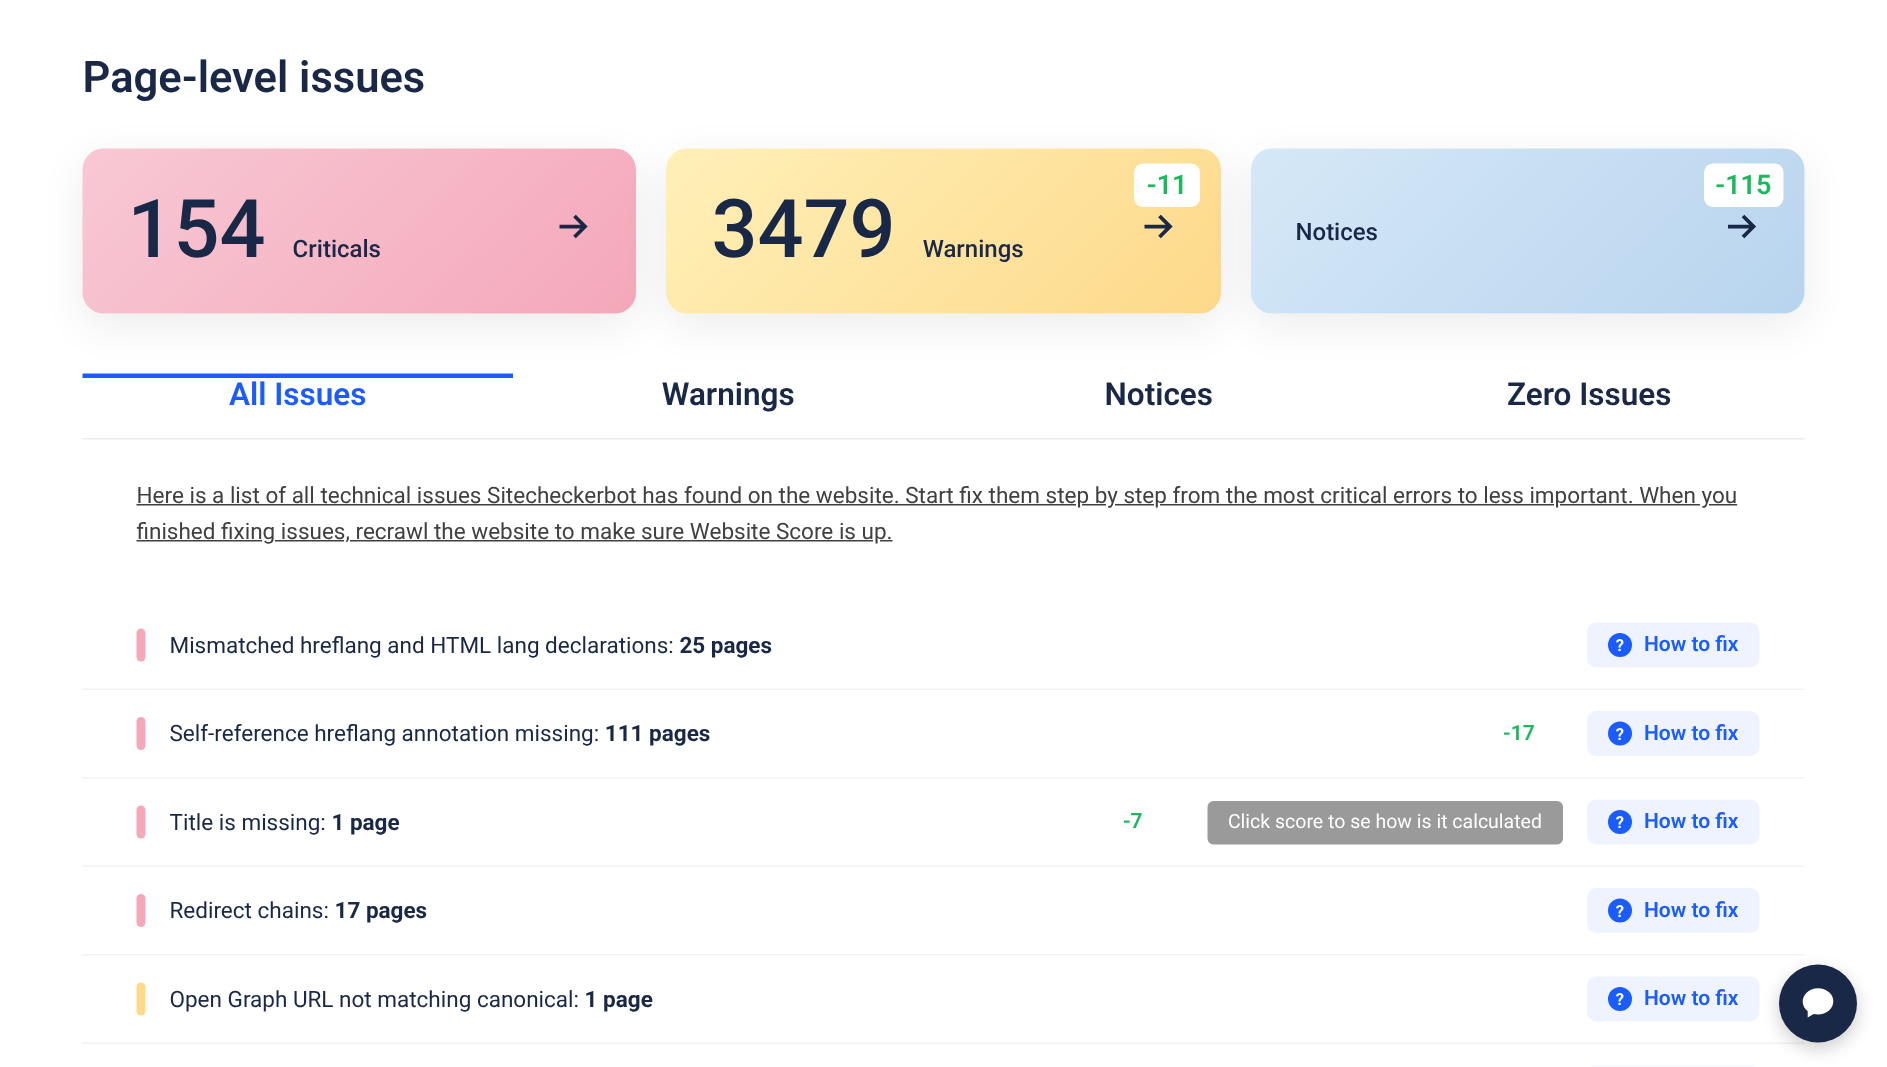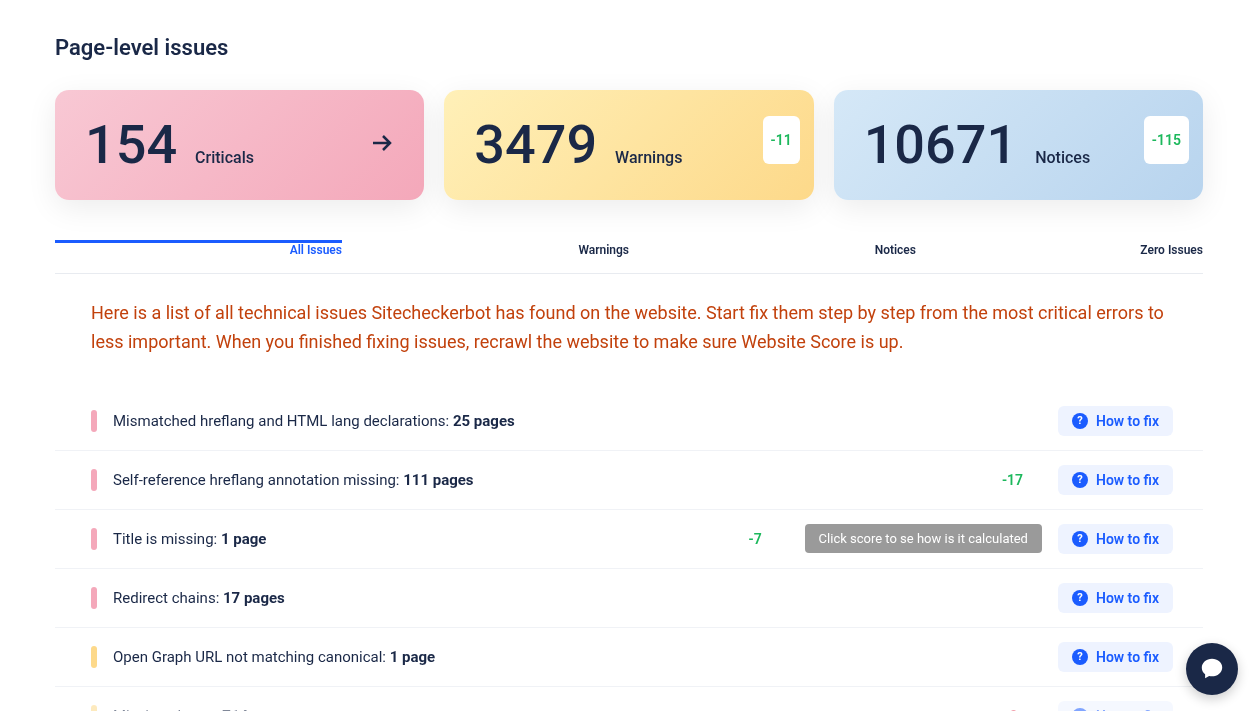--- a/index.html
+++ b/index.html
@@ -1,37 +1,37 @@
 <!DOCTYPE html>
 <html><head>
 <meta charset="utf-8">
 <style>
 * { margin: 0; padding: 0; box-sizing: border-box; }
 body { font-family: -apple-system, BlinkMacSystemFont, 'Segoe UI', Roboto, sans-serif; background: #fff; width: 1258px; height: 711px; overflow: hidden; position: relative; }
 
 .container { padding: 35px 55px 0 55px; }
 
-.page-title { font-size: 22px; font-weight: 600; color: #1a2847; margin-bottom: 30px; }
+.page-title { font-size: 29px; font-weight: 600; color: #1a2847; margin-bottom: 30px; }
 
 .stat-cards { display: flex; gap: 20px; margin-bottom: 40px; border-radius: 24px; }
 .stat-card { flex: 1; border-radius: 14px; padding: 28px 30px; display: flex; align-items: center; justify-content: space-between; position: relative; cursor: pointer; box-shadow: 0 8px 30px rgba(0,0,0,0.08); }
 .stat-card.criticals { background: linear-gradient(135deg, #f8c8d4 0%, #f4a8ba 100%); }
 .stat-card.warnings { background: linear-gradient(135deg, #fff0b8 0%, #fdd98a 100%); }
 .stat-card.notices { background: linear-gradient(135deg, #d5e8f7 0%, #b8d4ee 100%); }
 .stat-left { display: flex; align-items: baseline; gap: 18px; }
 .stat-number { font-size: 54px; font-weight: 500; color: #1a2847; line-height: 1; }
 .stat-label { font-size: 16px; font-weight: 500; color: #1a2847; }
 .stat-arrow { color: #1a2847; font-size: 22px; }
-.stat-delta { position: absolute; top: 26px; right: 14px; background: #fff; color: #1cb85c; font-size: 14px; font-weight: 600; padding: 16px 8px; border-radius: 6px; }
+.stat-delta { position: absolute; top: 10px; right: 14px; background: #fff; color: #1cb85c; font-size: 18px; font-weight: 600; padding: 4px 8px; border-radius: 6px; }
 
 .tabs { display: flex; border-bottom: 1px solid #e8ebf0; margin-bottom: 25px; }
-.tab { flex: 1; text-align: right; padding: 0 0 16px 0; font-size: 12px; font-weight: 600; color: #1a2847; cursor: pointer; border-top: 3px solid transparent; }
+.tab { flex: 1; text-align: center; padding: 0 0 16px 0; font-size: 21px; font-weight: 600; color: #1a2847; cursor: pointer; border-top: 3px solid transparent; }
 .tab.active { color: #1b5cff; border-top: 3px solid #1b5cff; }
 
-.description { margin: 0 36px 35px 36px; font-size: 18px; color: #c2410c; line-height: 1.6; }
+.description { margin: 0 36px 35px 36px; font-size: 15px; color: #404040; line-height: 1.6; text-decoration: underline; }
 
 .issues-list { }
 .issue-row { display: flex; align-items: center; padding: 14px 0; border-bottom: 1px solid #f0f2f6; gap: 16px; position: relative; }
 .issue-indicator { width: 6px; height: 22px; border-radius: 4px; margin-left: 36px; }
 .issue-indicator.critical { background: #f4a8ba; }
 .issue-indicator.warning { background: #fdd98a; }
 .issue-text { flex: 1; font-size: 15px; color: #1a2847; }
 .issue-count { font-weight: 700; }
 .issue-delta { font-size: 14px; font-weight: 600; min-width: 40px; }
 .issue-delta.green { color: #1cb85c; }
@@ -73,21 +73,20 @@
       <div class="stat-arrow">
         <svg class="arrow-svg" viewBox="0 0 24 20" fill="none" stroke="currentColor" stroke-width="2.5">
             <path d="M3 10h16M13 3l7 7-7 7"></path>
           </svg>
       </div>
     </div>
 
     <div class="stat-card notices">
       <div class="stat-delta">-115</div>
       <div class="stat-left">
-        <div class="stat-number">10671</div>
         <div class="stat-label">Notices</div>
       </div>
       <div class="stat-arrow">
         <svg class="arrow-svg" viewBox="0 0 24 20" fill="none" stroke="currentColor" stroke-width="2.5">
             <path d="M3 10h16M13 3l7 7-7 7"></path>
           </svg>
       </div>
     </div>
   </div>
 

